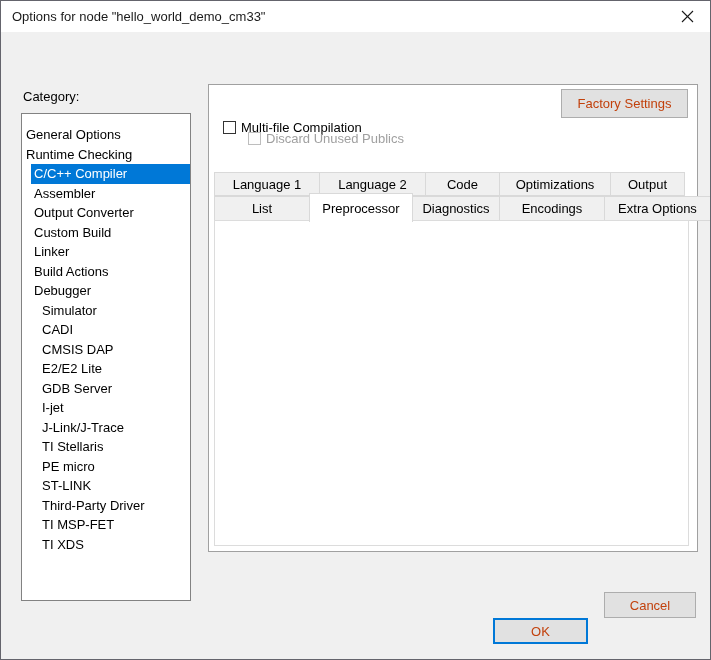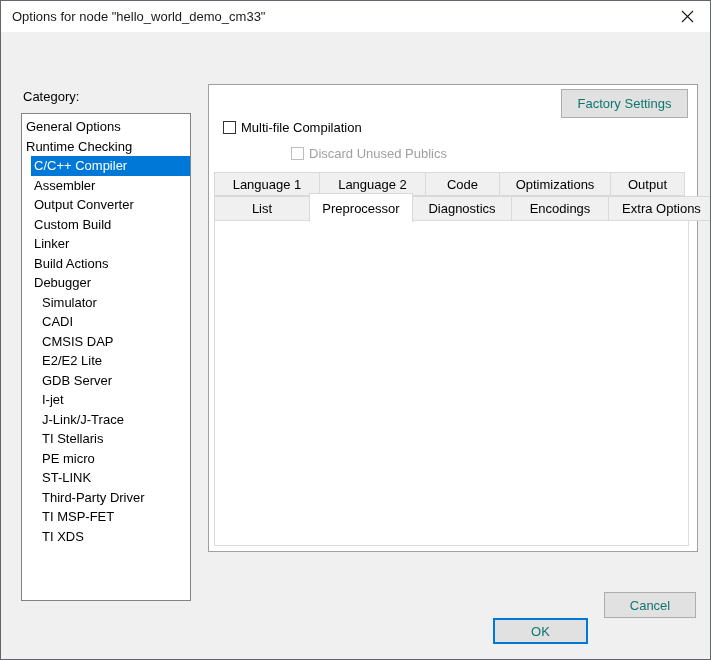--- a/index.html
+++ b/index.html
@@ -11,58 +11,58 @@
 
   
   .titlebar { position:absolute; left:0; top:0; width:100%; height:31px; background:#ffffff; }
   .title-text { position:absolute; left:11px; top:8px; font-size:13px; color:#1a1a1a; white-space:nowrap; }
   .close-btn { position:absolute; right:0; top:0; width:45px; height:31px; display:flex;
                align-items:center; justify-content:center; cursor:default; }
 
   
   .category-label { position:absolute; left:22px; top:88px; }
   .listbox { position:absolute; left:20px; top:112px; width:170px; height:488px;
-             background:#ffffff; border:1px solid #828282; overflow:hidden; padding-top:3px; }
+             background:#ffffff; border:1px solid #828282; overflow:hidden; padding-top:11px; }
   .cat-item { height:19.5px; line-height:19.5px; white-space:nowrap; overflow:hidden; }
   .cat-item.ind0 { padding-left:4px; }
   .cat-item.ind1 { padding-left:12px; }
   .cat-item.ind2 { padding-left:20px; }
   .cat-item.selected { background:#0078d7; color:#ffffff; padding-left:3px; margin-left:9px; }
 
   
   .groupbox { position:absolute; left:207px; top:83px; width:490px; height:468px;
               background:#ffffff; border:1px solid #a0a0a0; }
 
   .btn { background:#e1e1e1; border:1px solid #adadad; text-align:center; font-size:13px;
-         color:#0f766e; display:flex; align-items:center; justify-content:center; }
+         color:#c2410c; display:flex; align-items:center; justify-content:center; }
   .factory-btn { position:absolute; left:560px; top:88px; width:127px; height:29px; }
 
   
   .checkrow { position:absolute; display:flex; align-items:center; white-space:nowrap; }
   .cb { width:13px; height:13px; background:#ffffff; border:1px solid #333333;
         display:inline-block; flex:0 0 13px; margin-right:5px; }
   .checkrow.disabled .cb { border-color:#bdbdbd; background:#fdfdfd; }
   .checkrow.disabled .cb-label { color:#a0a0a0; }
   .mn { text-decoration:underline; }
 
   .cb-multifile { left:222px; top:119px; }
-  .cb-discard   { left:247px; top:145px;margin-left:43px; }
+  .cb-discard   { left:247px; top:130px; }
 
   
   .tab-row { position:absolute; left:213px; display:flex; }
   .tab-row-1 { top:171px; height:24px; }
   .tab-row-2 { top:195px; height:25px; }
   .tab { background:#f0f0f0; border:1px solid #d9d9d9; margin-right:-1px;
          display:flex; align-items:center; justify-content:center; white-space:nowrap;
          font-size:13px; height:100%; }
   .tab-row-1 .tab:nth-child(1){width:106px}.tab-row-1 .tab:nth-child(2){width:107px}
   .tab-row-1 .tab:nth-child(3){width:75px}.tab-row-1 .tab:nth-child(4){width:112px}
   .tab-row-1 .tab:nth-child(5){width:75px}
   .tab-row-2 .tab:nth-child(1){width:96px}.tab-row-2 .tab:nth-child(2){width:104px}
-  .tab-row-2 .tab:nth-child(3){width:100px}.tab-row-2 .tab:nth-child(4){width:98px}
+  .tab-row-2 .tab:nth-child(3){width:88px}.tab-row-2 .tab:nth-child(4){width:106px}
   .tab-row-2 .tab:nth-child(5){width:107px}
   .tab.active { background:#ffffff; border-bottom:none; height:29px; margin-top:-3px;
                 position:relative; z-index:3; }
 
   .tab-panel { position:absolute; left:213px; top:219px; width:475px; height:326px;
                background:#ffffff; border:1px solid #dcdcdc; z-index:1; }
 
   
   .cb-ignore  { left:228px; top:236px; }
   .lbl-include   { position:absolute; left:228px; top:262px; }

